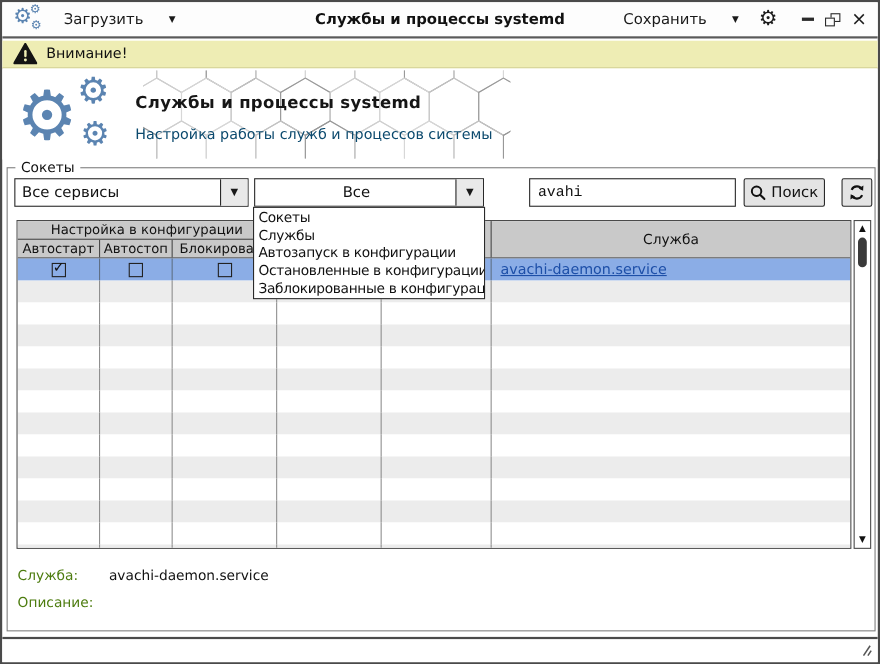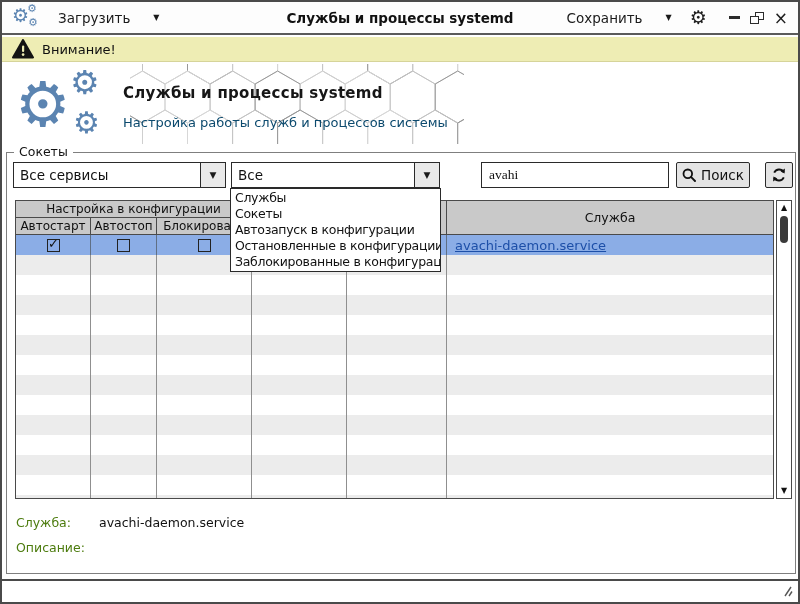--- a/index.html
+++ b/index.html
@@ -56,24 +56,24 @@
 
   
   .combo { position: absolute; top: 160px; height: 26px; border: 1.5px solid #2a2a2a;
            background: #fff; display: flex; align-items: stretch; }
   .combo-text { flex: 1; font-size: 13.5px; color: #111; padding: 4px 4px 0 6px;
                 white-space: nowrap; overflow: hidden; }
   .combo-btn { width: 25px; background: #e9e9e9; border-left: 1.5px solid #2a2a2a;
                display: flex; align-items: center; justify-content: center;
                font-size: 9px; color: #1a1a1a; }
   .combo-services { left: 11px; width: 213px; }
-  .combo-state { left: 229px; width: 209px; }
+  .combo-state { left: 229px; width: 209px; text-align: center; }
   .search-input { position: absolute; left: 479px; top: 160px; width: 188px; height: 26px;
                   border: 1.5px solid #2a2a2a; font-size: 13.5px; padding: 0 7px;
-                  font-family: Liberation Serif, serif; color: #111; outline: none; }
+                  font-family: Liberation Mono, monospace; color: #111; outline: none; }
   .search-btn { position: absolute; left: 674px; top: 160px; width: 74px; height: 26px;
                 background: #e4e4e4; border: 1.5px solid #2a2a2a; border-radius: 2px;
                 display: flex; align-items: center; justify-content: center; gap: 5px;
                 font-size: 13.5px; color: #111; }
   .refresh-btn { position: absolute; left: 763px; top: 160px; width: 28px; height: 26px;
                  background: #e4e4e4; border: 1.5px solid #2a2a2a; border-radius: 2px;
                  display: flex; align-items: center; justify-content: center; }
 
   
   .table { position: absolute; left: 13px; top: 198px; width: 759px; height: 299px;
@@ -405,22 +405,22 @@
       </div>
   </div>
 
   <div class="vscroll">
     <div class="vs-up">▲</div>
     <div class="vs-thumb"></div>
     <div class="vs-down">▼</div>
   </div>
 
   <div class="dropdown-list">
+    <div class="dd-item">Сокеты</div>
     <div class="dd-item">Службы</div>
-    <div class="dd-item">Сокеты</div>
     <div class="dd-item">Автозапуск в конфигурации</div>
     <div class="dd-item">Остановленные в конфигурации</div>
     <div class="dd-item">Заблокированные в конфигурации</div>
   </div>
 
   <div class="detail-label d-service">Служба:</div>
   <div class="detail-value d-service">avachi-daemon.service</div>
   <div class="detail-label d-desc">Описание:</div>
 
   <div class="statusbar">

